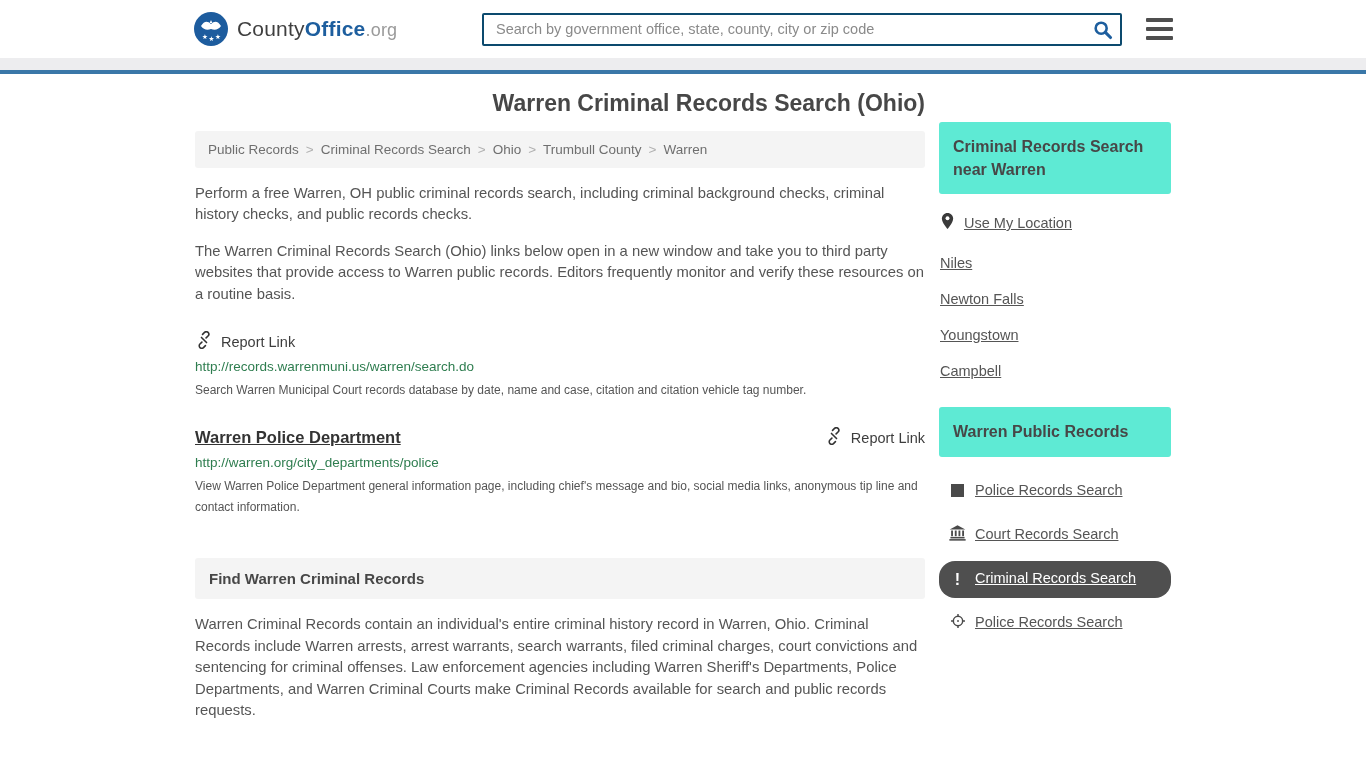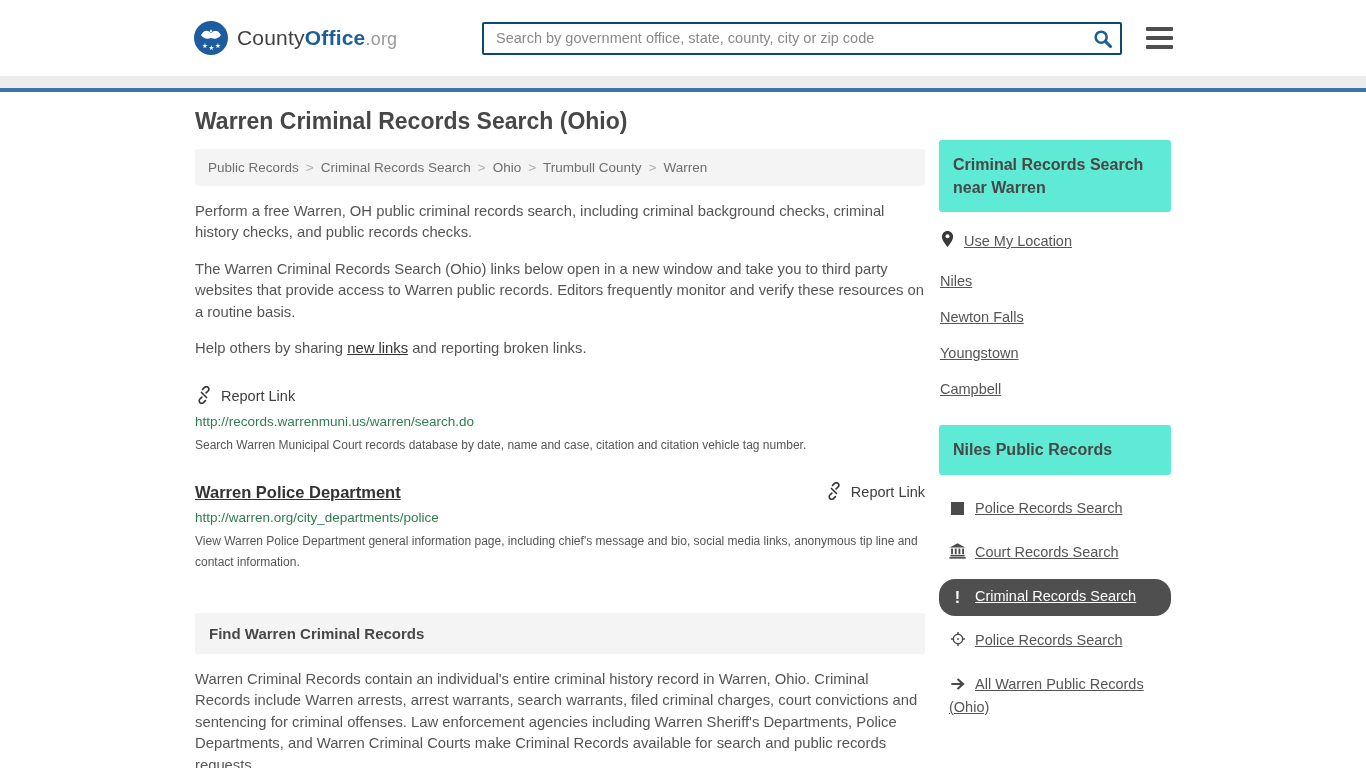--- a/index.html
+++ b/index.html
@@ -1,20 +1,20 @@
 <!DOCTYPE html>
 <html><head>
 <meta charset="utf-8">
 <style>
   * { margin: 0; padding: 0; box-sizing: border-box; }
   html, body { width: 1366px; height: 768px; overflow: hidden; background: #fff;
     font-family: "Liberation Sans", "DejaVu Sans", sans-serif; }
 
   
-  .site-header { height: 76px; background: #fff; }
+  .site-header { height: 58px; background: #fff; }
   .header-inner { width: 980px; margin: 0 auto; height: 100%;
     display: flex; align-items: center; }
   .logo { display: flex; align-items: center; gap: 8px; text-decoration: none; cursor: pointer; }
   .logo-badge svg { display: block; }
   .logo-text { font-size: 21px; letter-spacing: .2px; }
   .t-county { color: #3f3f3f; }
   .t-office { color: #1d5e9e; font-weight: bold; }
   .t-org { color: #9a9a9a; font-size: 18px; }
 
   .search-wrap { position: relative; margin-left: auto; width: 640px; }
@@ -31,21 +31,21 @@
 
   .header-strip { height: 12px; background: #ededef; }
   .blue-bar { height: 4px; background: #3a77a8; }
 
   
   .container { width: 976px; margin: 0 auto; display: flex; gap: 14px; align-items: flex-start; }
   main { flex: 1; min-width: 0; }
   aside { width: 232px; padding-top: 48px; }
 
   
-  h1.page-title { margin: 16px 0 14px; font-size: 23px; font-weight: bold; color: #474747; }
+  h1.page-title { margin: 16px 0 14px; font-size: 23px; font-weight: bold; color: #474747; text-align: right; }
 
   .breadcrumb { background: #f4f4f4; border-radius: 3px; padding: 11px 13px;
     font-size: 13.5px; color: #6f6f6f; }
   .breadcrumb a { color: #6f6f6f; text-decoration: none; cursor: pointer; }
   .crumb-sep { color: #b0b0b0; margin: 0 7px; }
 
   p.body-text { font-size: 14.8px; color: #555; line-height: 1.45; margin: 15px 0; }
   a.inline-link { color: #333; text-decoration: underline; cursor: pointer; }
 
   .record { margin-top: 26px; }
@@ -121,21 +121,20 @@
 <div class="container">
   <main>
     <h1 class="page-title">Warren Criminal Records Search (Ohio)</h1>
 
     <nav class="breadcrumb">
       <a>Public Records</a><span class="crumb-sep">&gt;</span><a>Criminal Records Search</a><span class="crumb-sep">&gt;</span><a>Ohio</a><span class="crumb-sep">&gt;</span><a>Trumbull County</a><span class="crumb-sep">&gt;</span><a>Warren</a>
     </nav>
 
     <p class="body-text">Perform a free Warren, OH public criminal records search, including criminal background checks, criminal history checks, and public records checks.</p>
     <p class="body-text">The Warren Criminal Records Search (Ohio) links below open in a new window and take you to third party websites that provide access to Warren public records. Editors frequently monitor and verify these resources on a routine basis.</p>
-    <p class="body-text"><span>Help others by sharing </span><a class="inline-link">new links</a><span> and reporting broken links.</span></p>
 
     <section class="record">
       <div class="record-head">
         <a class="report-link">
           <span>
             <svg width="18" height="18" viewBox="0 0 24 24" fill="none" stroke="#333" stroke-width="2.1" stroke-linecap="round">
               <path d="M9.2 14.8l-2.6 2.6a3.3 3.3 0 1 0 4.7 4.7l2.6-2.6"></path>
               <path d="M14.8 9.2l2.6-2.6a3.3 3.3 0 1 0-4.7-4.7l-2.6 2.6"></path>
               <line x1="8.6" y1="8.6" x2="15.4" y2="15.4"></line>
             </svg>
@@ -182,21 +181,21 @@
       </span>
       <span class="lbl">Use My Location</span>
     </a>
 
     <a class="city-link">Niles</a>
     <a class="city-link">Newton Falls</a>
     <a class="city-link">Youngstown</a>
     <a class="city-link">Campbell</a>
 
     <div class="side-section-2">
-      <div class="side-header">Niles Public Records</div>
+      <div class="side-header">Warren Public Records</div>
 
       <a class="side-item">
         <span class="icon"><span class="sq-icon"></span></span><span class="lbl">Police Records Search</span>
       </a>
 
       <a class="side-item">
         <span class="icon">
           <svg width="17" height="16" viewBox="0 0 24 22" fill="#4a4a4a">
             <path d="M12 0 L23 6 H1z"></path>
             <rect x="3" y="7.5" width="2.6" height="8"></rect>
@@ -219,22 +218,15 @@
             <circle cx="12" cy="12" r="7"></circle>
             <line x1="12" y1="1.5" x2="12" y2="6"></line>
             <line x1="12" y1="18" x2="12" y2="22.5"></line>
             <line x1="1.5" y1="12" x2="6" y2="12"></line>
             <line x1="18" y1="12" x2="22.5" y2="12"></line>
             <circle cx="12" cy="12" r="1.4" fill="#4a4a4a" stroke="none"></circle>
           </svg>
         </span><span class="lbl">Police Records Search</span>
       </a>
 
-      <a class="side-item">
-        <span class="icon">
-          <svg width="16" height="14" viewBox="0 0 24 20" fill="#4a4a4a">
-            <path d="M2 8.4 h13.2 l-5 -5 L12.4 1.2 L22 10 l-9.6 8.8 -2.2 -2.2 5 -5 H2z"></path>
-          </svg>
-        </span><span class="lbl">All Warren Public Records (Ohio)</span>
-      </a>
     </div>
   </aside>
 </div>
 
 </body></html>

